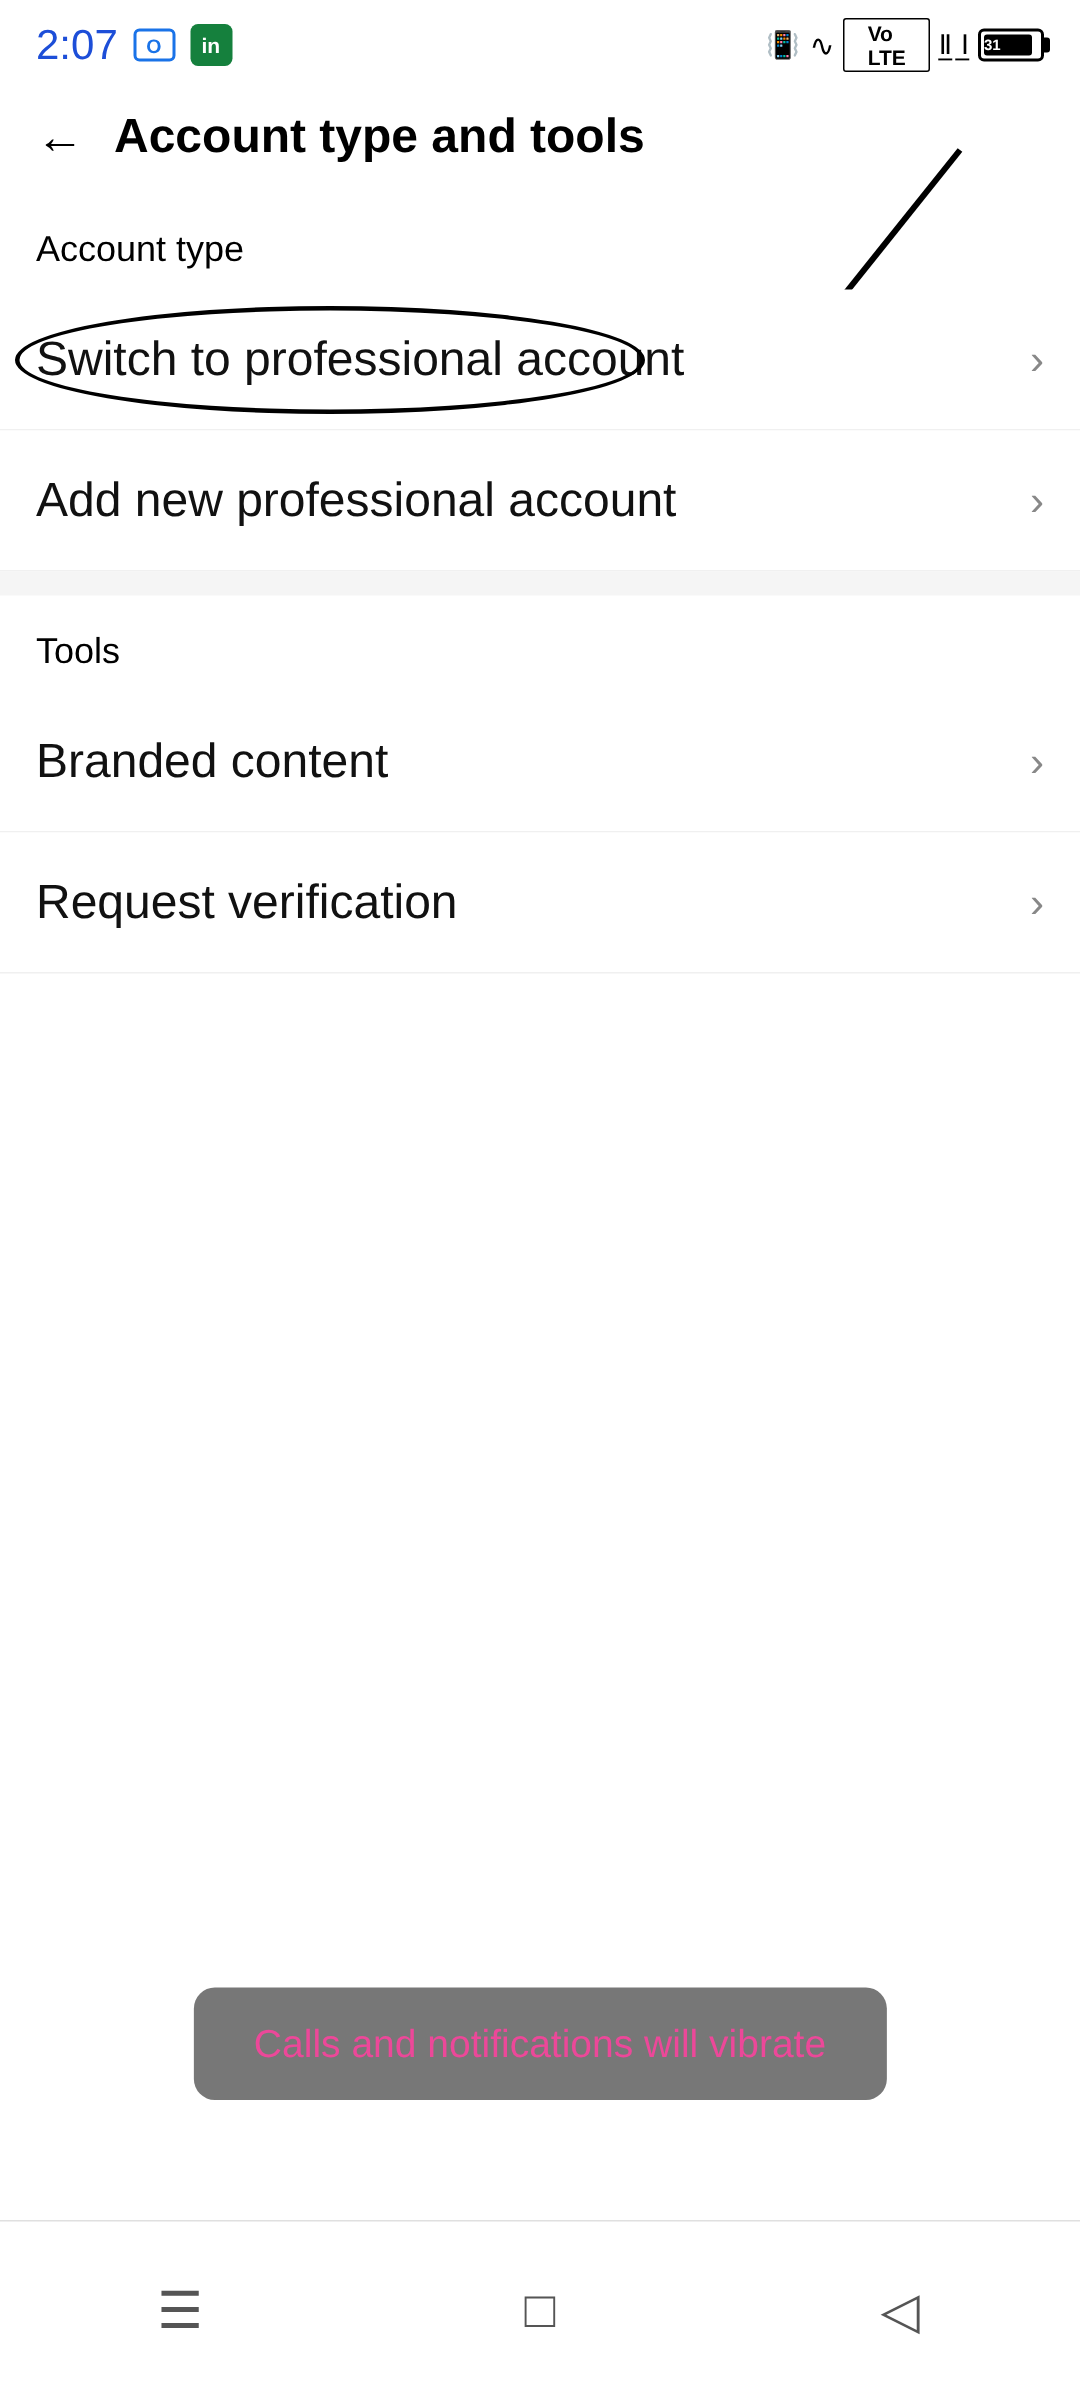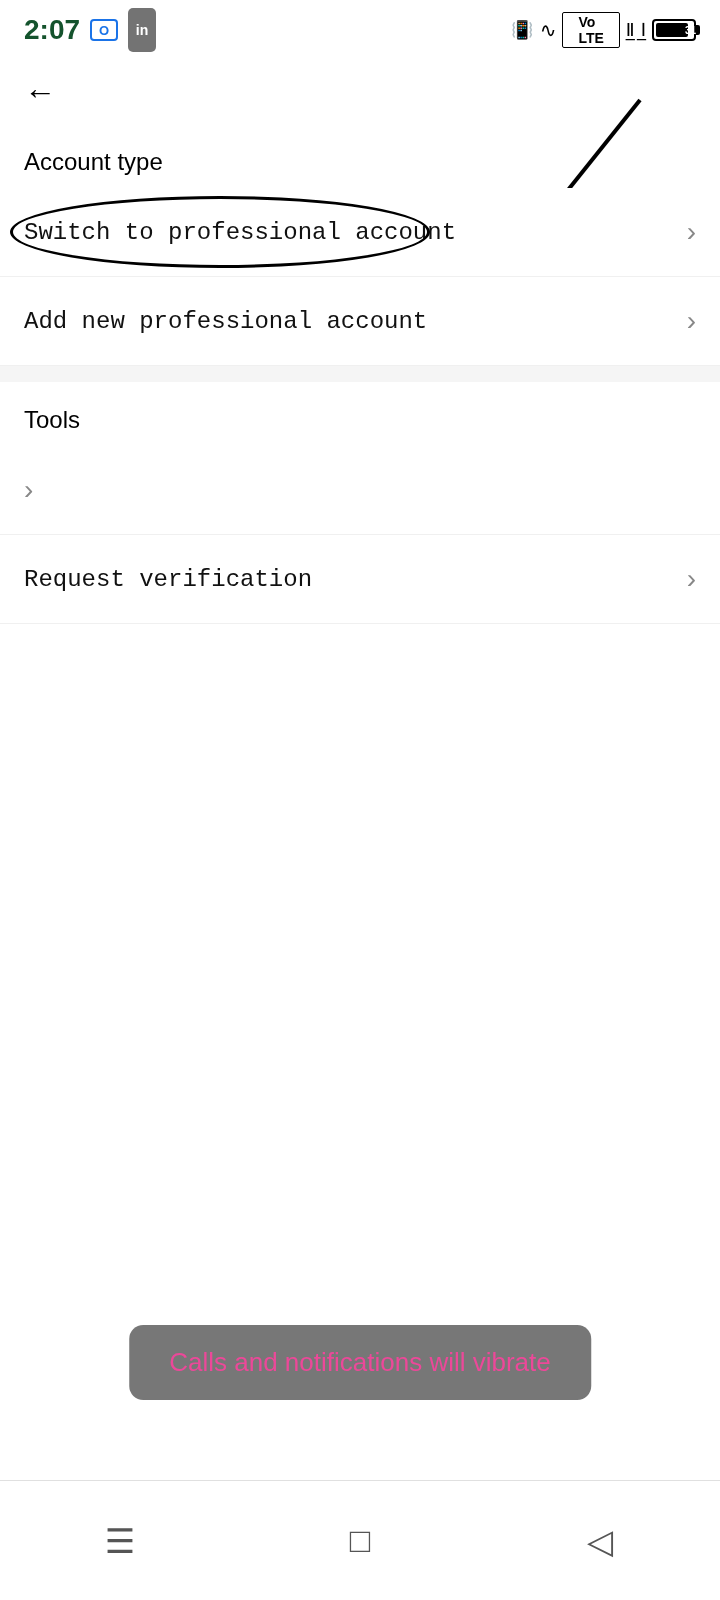--- a/index.html
+++ b/index.html
@@ -18,41 +18,41 @@
     .status-bar {
       display: flex;
       justify-content: space-between;
       align-items: center;
       padding: 12px 24px 8px 24px;
       height: 56px;
     }
 
     .status-time {
       font-size: 28px;
-      font-weight: 700;
-      color: #14532d;
+      font-weight: 400;
+      color: #1d4ed8;
     }
 
     .status-icon-box {
       width: 28px;
       height: 22px;
       border: 2.5px solid #1a73e8;
       border-radius: 4px;
       display: flex;
       align-items: center;
       justify-content: center;
       color: #1a73e8;
       font-size: 12px;
       font-weight: bold;
     }
 
     .status-icon-linkedin {
       width: 28px;
-      height: 44px;
-      background: #737373;
+      height: 28px;
+      background: #15803d;
       border-radius: 5px;
       display: flex;
       align-items: center;
       justify-content: center;
       color: white;
       font-size: 14px;
       font-weight: bold;
     }
 
     .status-right {
@@ -92,21 +92,21 @@
     .battery-fill {
       height: 100%;
       width: 90%;
       background: #000;
       border-radius: 2px;
     }
 
     .battery-text {
       position: absolute;
       width: 100%;
-      text-align: right;
+      text-align: left;
       font-size: 10px;
       font-weight: bold;
       color: #fff;
     }
 
     
     .header {
       display: flex;
       align-items: center;
       padding: 16px 24px 20px 24px;
@@ -150,24 +150,23 @@
       align-items: center;
       justify-content: space-between;
       padding: 28px 24px;
       background: #fff;
       cursor: pointer;
       border-bottom: 1px solid #f0f0f0;
       position: relative;
     }
 
     .menu-item-text {
-      font-size: 24px;
+      font-size: 32px;
       color: #111;
       font-weight: 400;
-      font-family: Liberation Mono, monospace;
     }
 
     .menu-chevron {
       font-size: 28px;
       color: #888;
     }
 
     
     .switch-item {
       position: relative;
@@ -262,20 +261,21 @@
     <span style="font-size:18px;">Ⅰ̲</span>
     <div class="battery-icon">
       <div class="battery-fill"></div>
       <span class="battery-text">31</span>
     </div>
   </div>
 </div>
 
 <div class="header">
   <span class="back-button">←</span>
+  <span class="header-title">Account type and tools</span>
 </div>
 
 <svg class="arrow-annotation" viewBox="0 0 200 200">
   <line x1="180" y1="10" x2="60" y2="160" stroke="#000" stroke-width="4"></line>
   <polygon points="60,160 85,140 50,130" fill="#000"></polygon>
 </svg>
 
 <div class="section-label">Account type</div>
 
 <div class="menu-item switch-item">
@@ -287,20 +287,21 @@
 <div class="menu-item">
   <span class="menu-item-text">Add new professional account</span>
   <span class="menu-chevron">›</span>
 </div>
 
 <div class="divider"></div>
 
 <div class="section-label">Tools</div>
 
 <div class="menu-item">
+  <span class="menu-item-text">Branded content</span>
   <span class="menu-chevron">›</span>
 </div>
 
 <div class="menu-item">
   <span class="menu-item-text">Request verification</span>
   <span class="menu-chevron">›</span>
 </div>
 
 <div class="toast">Calls and notifications will vibrate</div>
 

